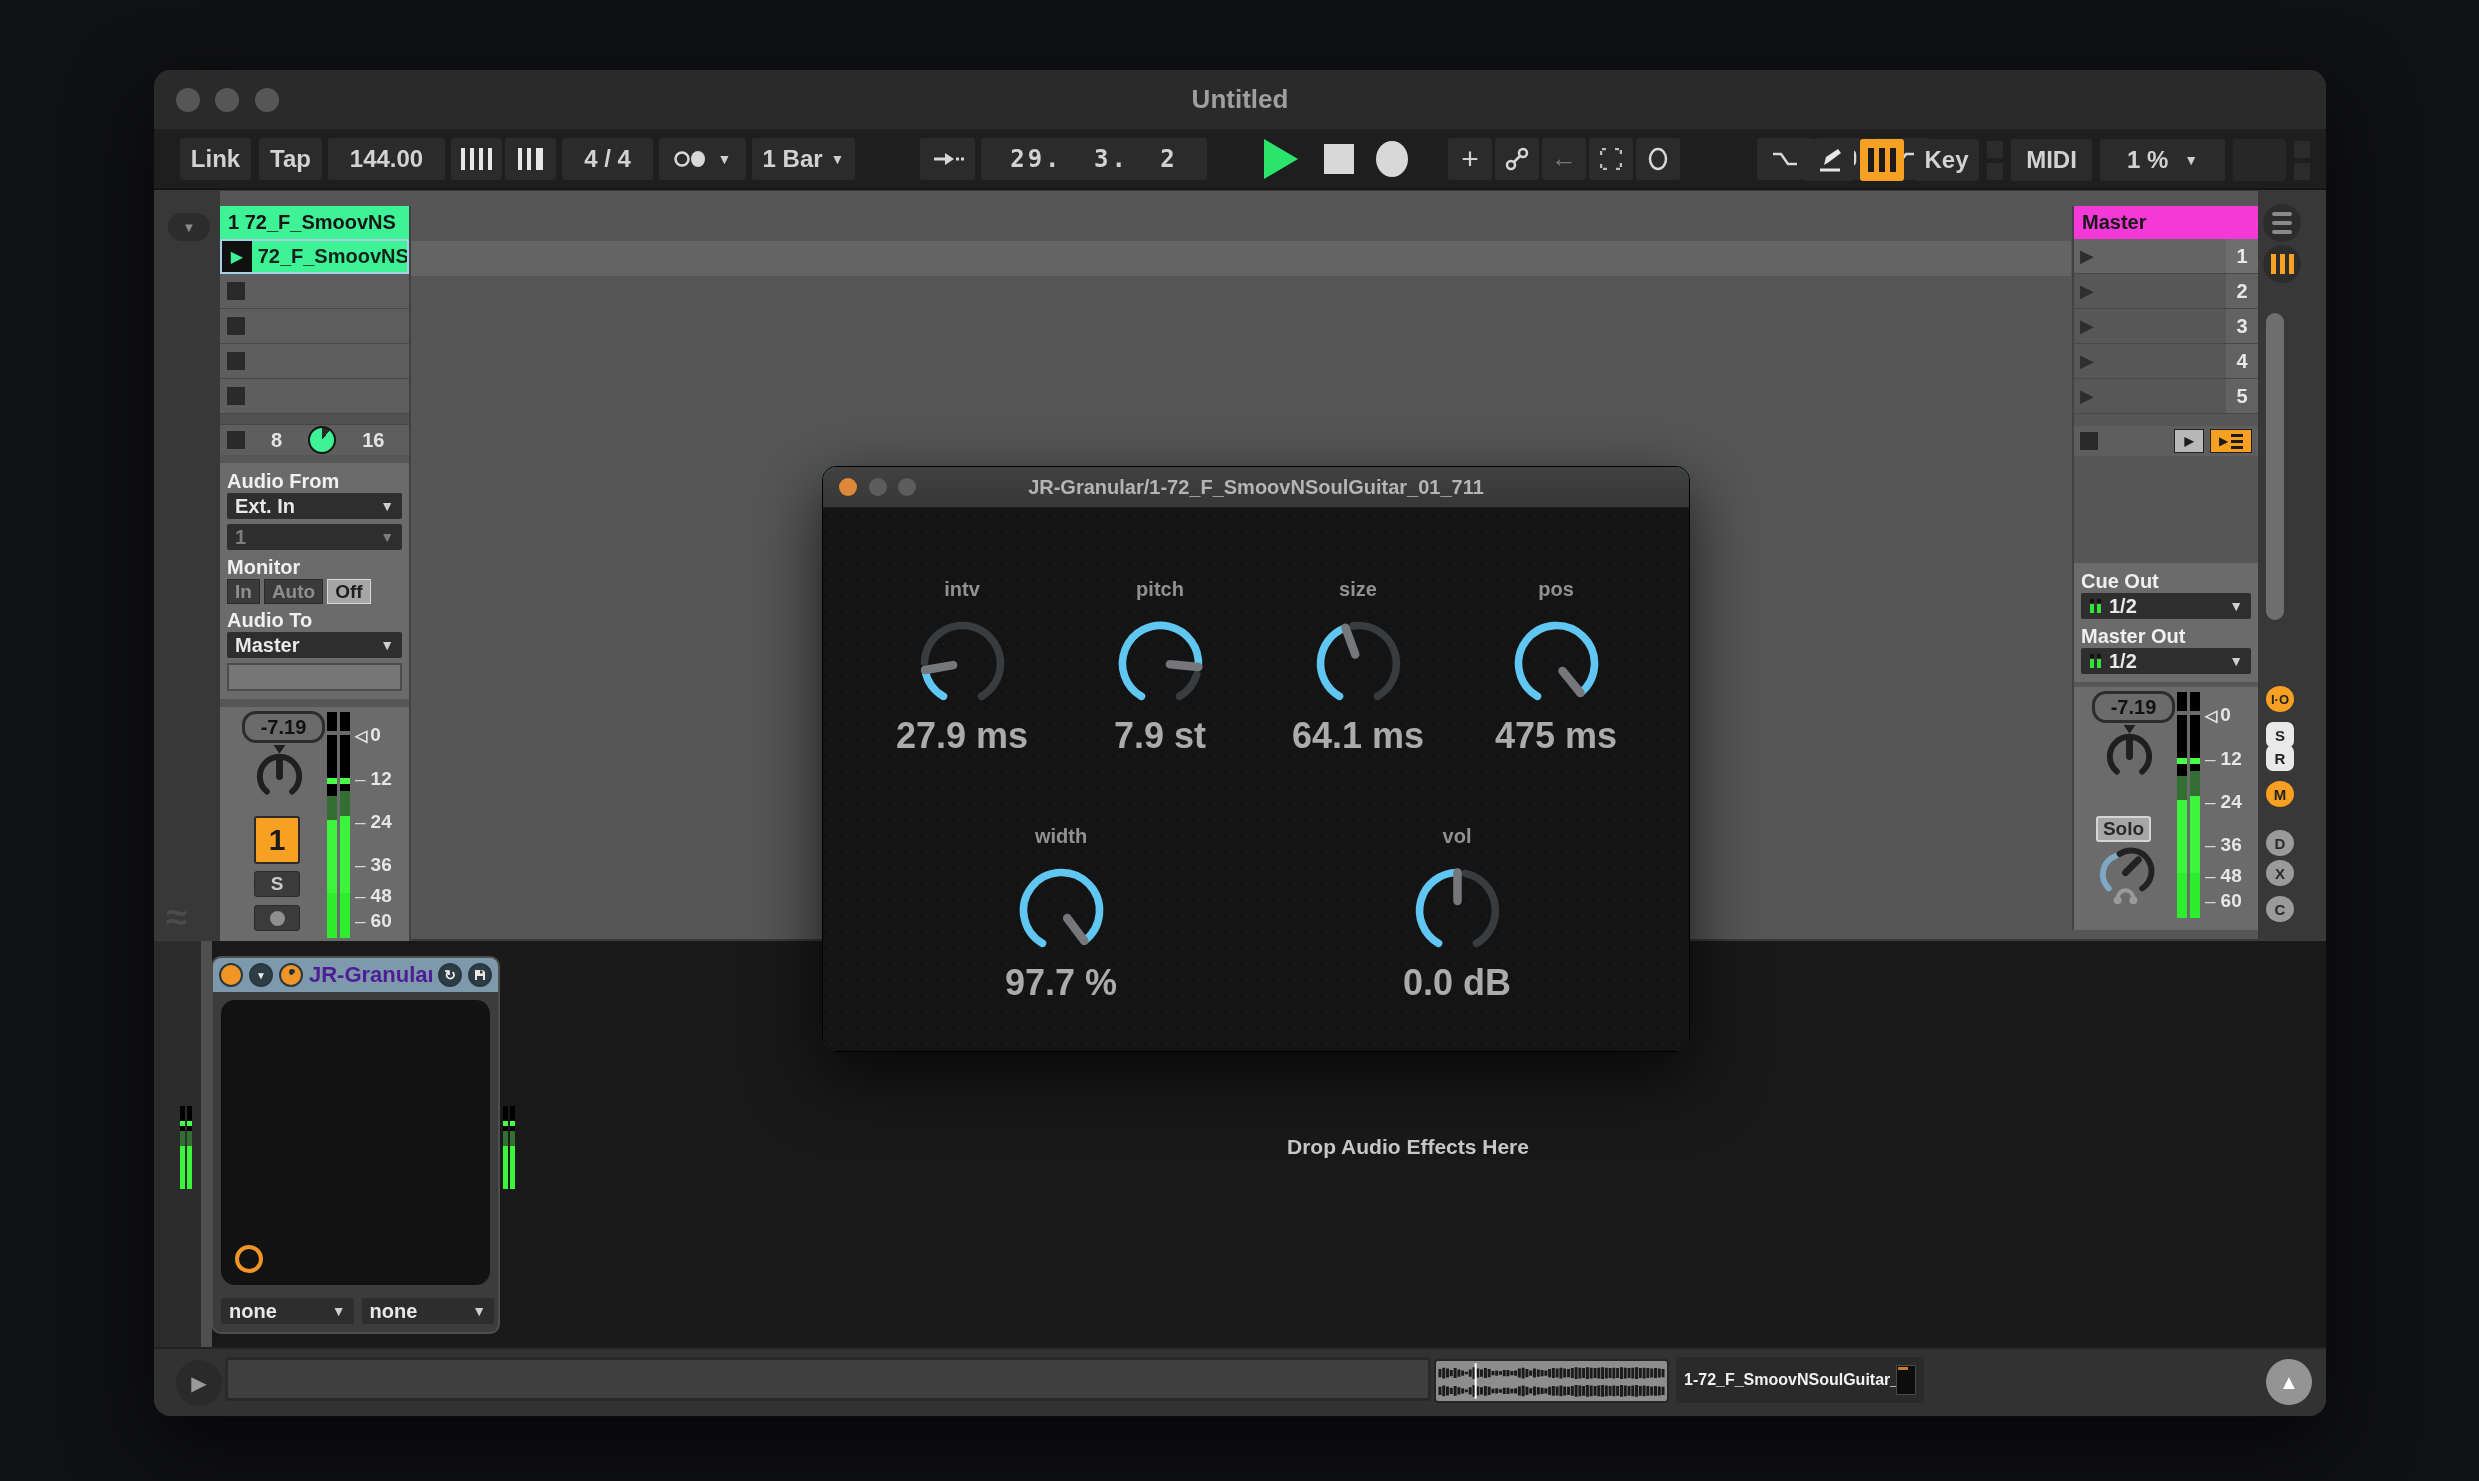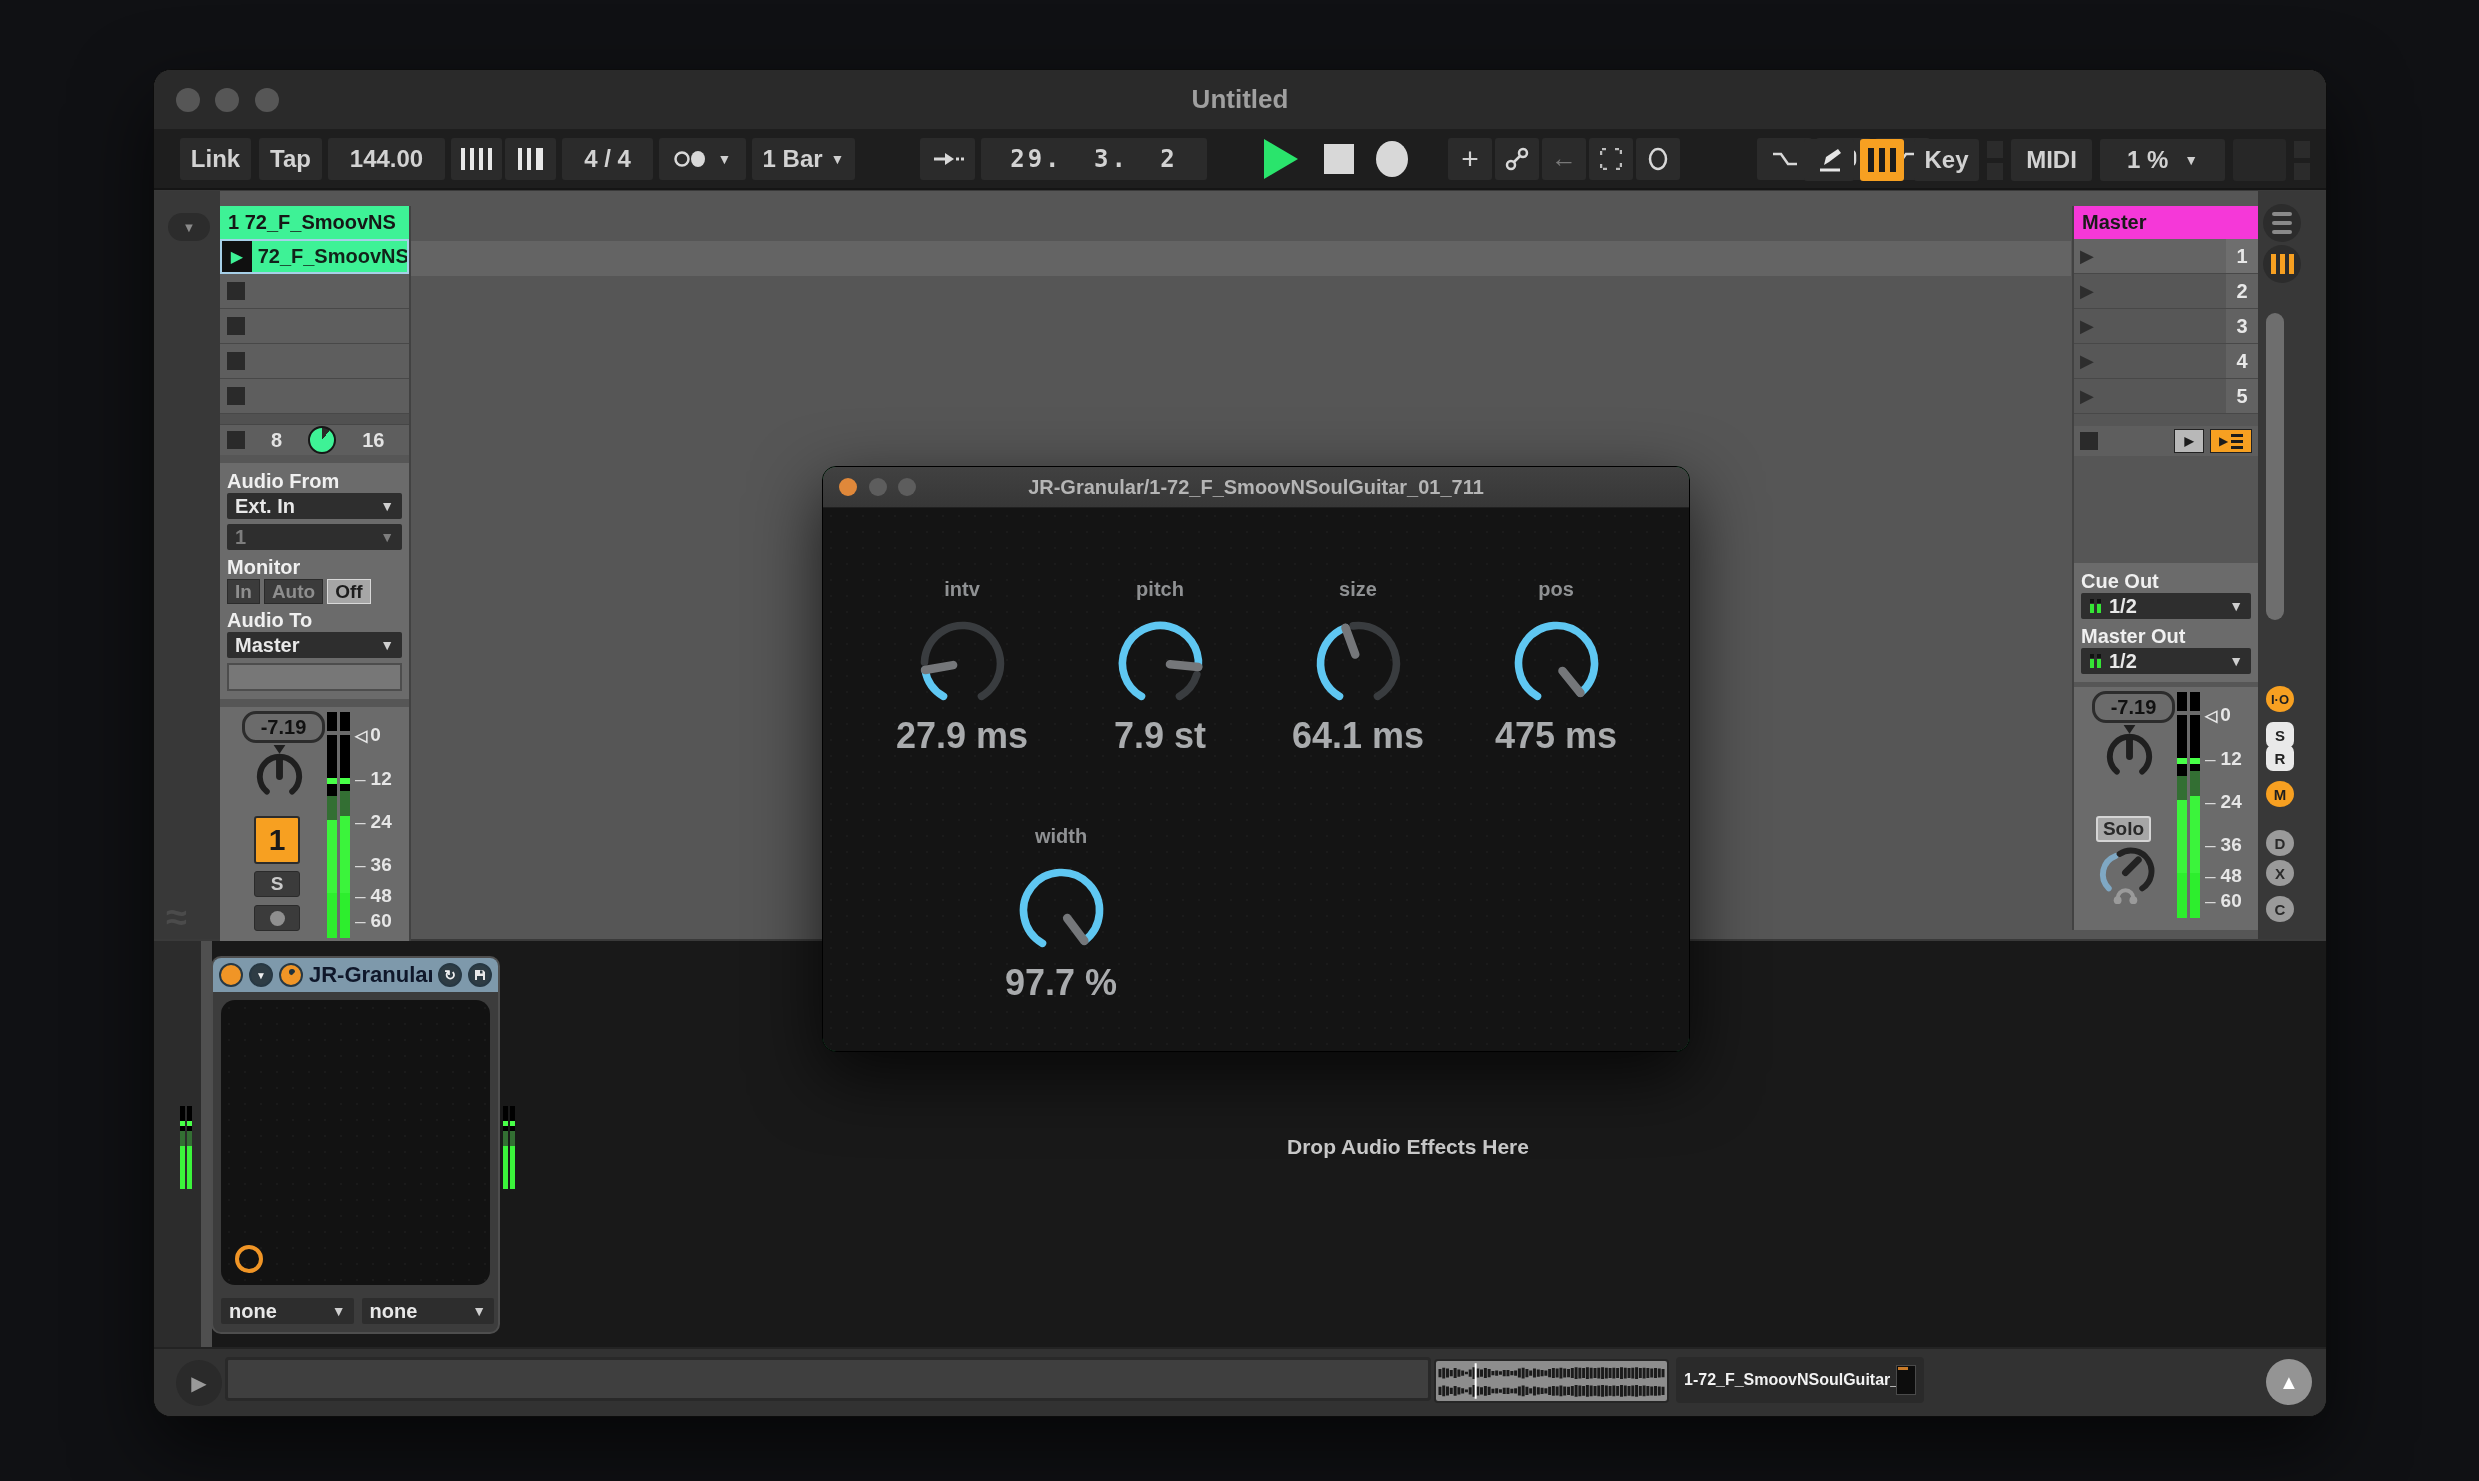--- a/index.html
+++ b/index.html
@@ -116,21 +116,21 @@
   .mini-meter{position:absolute;width:13px;height:83px;display:flex;gap:2px;}
   .mini-meter i{display:block;width:5px;height:100%;
     background:linear-gradient(to bottom,#000 0 18%,#48ff48 18% 24%,#000 24% 30%,#336f33 30% 48%,#3bf43b 48% 100%);}
   .device{position:absolute;left:57px;top:15px;width:289px;height:378px;background:#3c3c3c;border-radius:10px;
     border:2px solid #4e4e4e;box-sizing:border-box;overflow:hidden;}
   .dev-title{height:34px;background:#7e99ab;display:flex;align-items:center;gap:6px;padding:0 6px;}
   .dev-circ{width:24px;height:24px;border-radius:50%;display:flex;align-items:center;justify-content:center;flex:0 0 auto;
     font-size:12px;color:#f0f0f0;}
   .dc-orange{background:#f09526;border:2px solid #273843;box-sizing:border-box;}
   .dc-dark{background:#2e3c44;border:2px solid #273843;box-sizing:border-box;}
-  .dev-name{flex:1;color:#0f172a;font-size:22px;font-weight:700;white-space:nowrap;overflow:hidden;}
+  .dev-name{flex:1;color:#4c1d95;font-size:22px;font-weight:700;white-space:nowrap;overflow:hidden;}
   .dev-panel{position:absolute;left:8px;top:42px;width:269px;height:285px;background:#121212;border-radius:14px;
     background-image:radial-gradient(rgba(255,255,255,.035) 1.5px,transparent 1.5px);background-size:16px 16px;}
   .dev-ring{position:absolute;left:14px;bottom:12px;width:20px;height:20px;border:4px solid #f09526;border-radius:50%;}
   .dev-selects{position:absolute;left:8px;bottom:8px;width:273px;display:flex;gap:8px;}
   .dev-selects .select{flex:1;margin-bottom:0;background:#2d2d2d;}
   .drop-hint2{position:absolute;left:1056px;top:194px;width:396px;text-align:center;color:#c9c9c9;font-size:21px;font-weight:700;}
   
   .bottom-bar{position:absolute;left:0;top:1277px;right:0;height:69px;background:#323232;border-top:2px solid #232323;box-sizing:border-box;}
   .bb-play{position:absolute;left:22px;top:11px;width:46px;height:46px;border-radius:50%;background:#2a2a2a;color:#9a9a9a;
     font-size:20px;display:flex;align-items:center;justify-content:center;}
@@ -783,16 +783,25 @@
       </div>
 
       <div class="kgroup" style="left:139px;top:311px">
         <div class="klabel">width</div>
         <div class="kdial"><svg viewBox="0 0 100 100">
               <path d="M 30.0 84.6 A 40 40 0 1 1 74.0 82.0" fill="none" stroke="#5fc7f2" stroke-width="8" stroke-linecap="round"></path>
               <line x1="56.0" y1="58.0" x2="74.0" y2="82.0" stroke="#75777a" stroke-width="9" stroke-linecap="round"></line>
             </svg></div>
         <div class="kvalue">97.7 %</div>
       </div>
+      <div class="kgroup" style="left:535px;top:311px">
+        <div class="klabel">vol</div>
+        <div class="kdial"><svg viewBox="0 0 100 100">
+              <path d="M 58.3 10.9 A 40 40 0 0 1 70.0 84.6" fill="none" stroke="#393c3f" stroke-width="8" stroke-linecap="round"></path>
+              <path d="M 30.0 84.6 A 40 40 0 0 1 50.0 10.0" fill="none" stroke="#5fc7f2" stroke-width="8" stroke-linecap="round"></path>
+              <line x1="50.0" y1="40.0" x2="50.0" y2="10.0" stroke="#75777a" stroke-width="9" stroke-linecap="round"></line>
+            </svg></div>
+        <div class="kvalue">0.0 dB</div>
+      </div>
     </div>
   </div>
 </div>
 
 
 </body></html>

